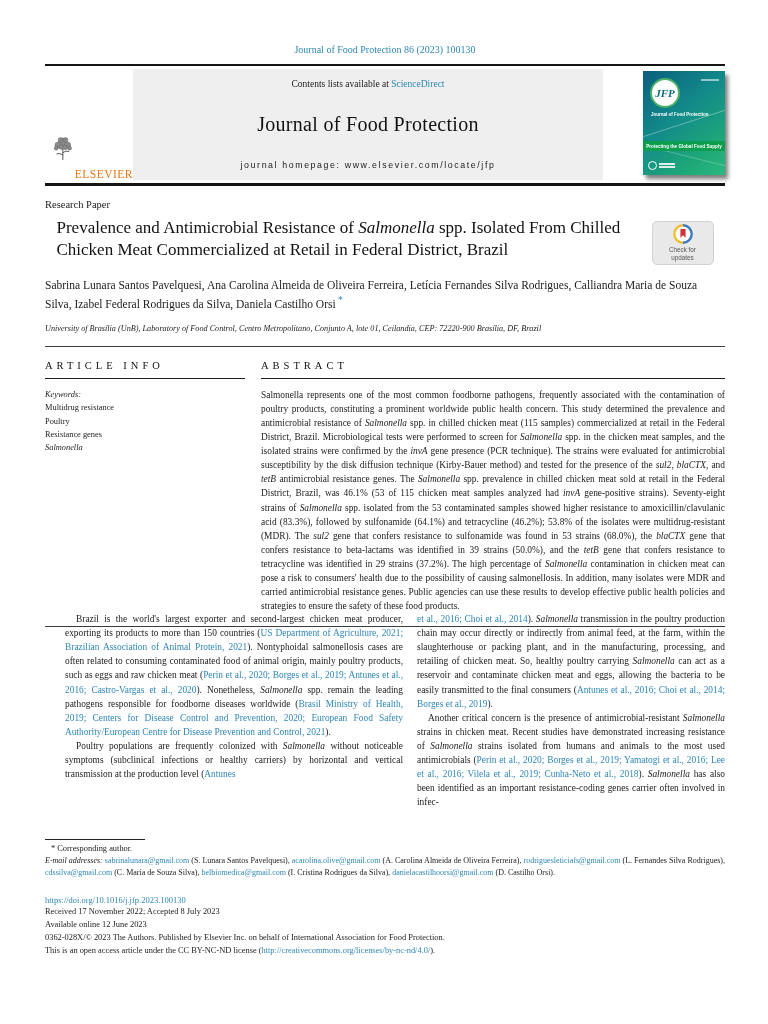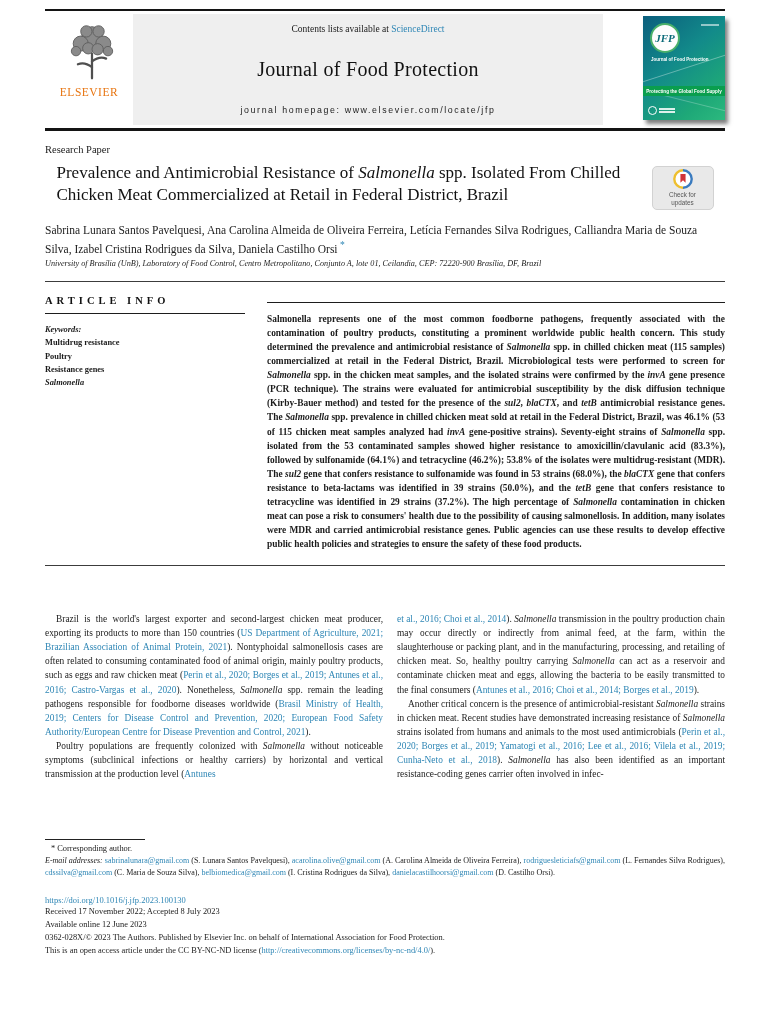--- a/index.html
+++ b/index.html
@@ -16,21 +16,21 @@
   .it{font-style:italic;}
   .lnk{color:var(--link);}
   p{margin:0;}
 
   .top-area{position:absolute;top:0;left:45px;right:43px;}
   .journal-ref{padding-top:44px;text-align:center;font-size:10px;color:var(--link);}
   .rule-thick{height:2px;background:#141414;margin-top:9px;}
   .rule-thick2{height:2.5px;background:#141414;}
 
   .masthead{display:flex;align-items:stretch;margin:3px 0 3px 0;min-height:104px;}
-  .elsevier-col{width:88px;display:flex;flex-direction:column;align-items:center;justify-content:flex-start;padding-top:8px;}
+  .elsevier-col{width:88px;display:flex;flex-direction:row;align-items:flex-end;justify-content:flex-start;padding-top:8px;}
   .elsevier-col svg{display:block;margin-left:6px;}
   .elsevier-word{font-size:11.5px;color:var(--orange);letter-spacing:.5px;margin-top:2px;font-family:"Liberation Serif",serif;}
   .gray-box{flex:1;background:#efefef;display:flex;flex-direction:column;justify-content:center;align-items:center;gap:24px;padding:10px 0;}
   .contents-line{font-size:9.5px;}
   .masthead-title{font-size:20px;letter-spacing:.3px;color:#111;}
   .homepage-line{font-family:"Liberation Sans",sans-serif;font-size:8.8px;letter-spacing:1.6px;color:#222;}
   .cover-col{width:90px;padding:2px 0 0 8px;margin-left:32px;}
   .cover{width:82px;height:104px;position:relative;overflow:hidden;
     background:linear-gradient(140deg,#0b5e7d 0%,#128a8a 42%,#1ea878 78%,#2cb97e 100%);
     box-shadow:3px 4px 4px rgba(0,0,0,.5);}
@@ -48,48 +48,49 @@
   .iafp-bars{display:flex;flex-direction:column;gap:1.5px;}
   .iafp-bars i{display:block;width:16px;height:1.5px;background:rgba(255,255,255,.85);}
 
   .research-paper{margin-top:13px;font-size:10.5px;}
   .title-row{display:flex;justify-content:center;align-items:flex-start;margin-top:7px;}
   .article-title{font-size:17px;line-height:1.3;width:595px;color:#111;}
   .badge{width:62px;height:44px;background:#e9e9e9;border:1px solid #d2d2d2;border-radius:5px;
     display:flex;flex-direction:column;align-items:center;justify-content:center;gap:1px;margin-top:4px;}
   .badge-label{font-family:"Liberation Sans",sans-serif;font-size:6.3px;color:#555;text-align:center;width:40px;line-height:1.25;}
   .authors{margin-top:12px;font-size:11.5px;line-height:1.45;width:96%;}
-  .affiliation{margin-top:1px;font-size:8.2px;font-style:italic;color:#222;}
+  .affiliation{margin-top:11px;font-size:8.2px;font-style:italic;color:#222;}
   .rule-thin{height:1px;background:#3c3c3c;margin-top:13px;}
 
-  .info-grid{display:grid;grid-template-columns:200px 1fr;column-gap:22px;padding-top:13px;font-weight:bold;}
+  .info-grid{display:grid;grid-template-columns:200px 1fr;column-gap:16px;padding-top:13px;}
   .col-head{font-size:10.5px;letter-spacing:4px;color:#111;}
   .head-rule{height:1px;background:#1d1d1d;margin:7px 0 9px 0;}
   .keywords{font-size:8.4px;line-height:1.6;}
   .kw-label{font-style:italic;}
   .abstract-text{font-size:9.4px;line-height:1.5;text-align:justify;}
 
   .body-area{position:absolute;top:612px;left:45px;right:43px;display:flex;gap:14px;}
   .body-col{font-size:9.4px;line-height:1.5;text-align:justify;}
-  .body-col.left{flex:0 0 338px;}
+  .body-col.left{flex:0 0 338px;margin-left:20px;}
   .body-col.right{flex:1;}
   .body-col p{text-indent:11px;}
 
   .footer-area{position:absolute;top:839px;left:45px;right:43px;}
   .footnote-rule{width:100px;height:1px;background:#222;}
   .corr{font-size:8.4px;margin-top:4px;padding-left:6px;}
   .emails{font-size:8px;line-height:1.5;text-align:justify;margin-top:2px;}
   .doi{font-size:8.5px;color:var(--link);margin-top:16px;}
   .meta-line{font-size:8.4px;line-height:1.55;}
 </style>
 </head>
 <body>
 
 <div class="top-area">
 
+  <div class="journal-ref">Journal of Food Protection 86 (2023) 100130</div>
 
   <div class="rule-thick"></div>
 
   <div class="masthead">
     <div class="elsevier-col">
       <svg width="58" height="62" viewBox="0 0 60 66">
         <g fill="#8a8a8a" stroke="#5f5f5f" stroke-width="1">
           <circle cx="30" cy="16" r="11"></circle>
           <circle cx="18" cy="23" r="8"></circle>
           <circle cx="42" cy="23" r="8"></circle>
@@ -146,39 +147,40 @@
       <svg width="22" height="22" viewBox="0 0 24 24">
         <circle cx="12" cy="12" r="9.5" fill="#ffffff"></circle>
         <path d="M12 2.5 A9.5 9.5 0 0 0 12 21.5" fill="none" stroke="#eebf2e" stroke-width="2.6"></path>
         <path d="M12 2.5 A9.5 9.5 0 0 1 12 21.5" fill="none" stroke="#3a7bbf" stroke-width="2.6"></path>
         <path d="M9.2 6.5 h5.6 v9.5 l-2.8 -2.6 l-2.8 2.6 z" fill="#d13438"></path>
       </svg>
       <div class="badge-label">Check for updates</div>
     </div>
   </div>
 
-  <div class="authors"><span>Sabrina Lunara Santos Pavelquesi, Ana Carolina Almeida de Oliveira Ferreira, Letícia Fernandes Silva Rodrigues, Calliandra Maria de Souza Silva, Izabel Cristina Rodrigues da Silva, Daniela Castilho Orsi</span><sup class="lnk"> *</sup></div>
+  <div class="authors"><span>Sabrina Lunara Santos Pavelquesi, Ana Carolina Almeida de Oliveira Ferreira, Letícia Fernandes Silva Rodrigues, Calliandra Maria de Souza Silva, Izabel Federal Rodrigues da Silva, Daniela Castilho Orsi</span><sup class="lnk"> *</sup></div>
 
   <div class="affiliation">University of Brasília (UnB), Laboratory of Food Control, Centro Metropolitano, Conjunto A, lote 01, Ceilandia, CEP: 72220-900 Brasília, DF, Brazil</div>
 
   <div class="rule-thin"></div>
 
   <div class="info-grid">
     <div>
       <div class="col-head">ARTICLE INFO</div>
       <div class="head-rule"></div>
       <div class="keywords">
         <div class="kw-label">Keywords:</div>
         <div>Multidrug resistance</div>
         <div>Poultry</div>
         <div>Resistance genes</div>
         <div class="it">Salmonella</div>
       </div>
     </div>
     <div>
+      <div class="col-head">ABSTRACT</div>
       <div class="head-rule"></div>
       <p class="abstract-text"><span>Salmonella represents one of the most common foodborne pathogens, frequently associated with the contamination of poultry products, constituting a prominent worldwide public health concern. This study determined the prevalence and antimicrobial resistance of </span><span class="it">Salmonella</span><span> spp. in chilled chicken meat (115 samples) commercialized at retail in the Federal District, Brazil. Microbiological tests were performed to screen for </span><span class="it">Salmonella</span><span> spp. in the chicken meat samples, and the isolated strains were confirmed by the </span><span class="it">invA</span><span> gene presence (PCR technique). The strains were evaluated for antimicrobial susceptibility by the disk diffusion technique (Kirby-Bauer method) and tested for the presence of the </span><span class="it">sul2</span><span>, </span><span class="it">blaCTX</span><span>, and </span><span class="it">tetB</span><span> antimicrobial resistance genes. The </span><span class="it">Salmonella</span><span> spp. prevalence in chilled chicken meat sold at retail in the Federal District, Brazil, was 46.1% (53 of 115 chicken meat samples analyzed had </span><span class="it">invA</span><span> gene-positive strains). Seventy-eight strains of </span><span class="it">Salmonella</span><span> spp. isolated from the 53 contaminated samples showed higher resistance to amoxicillin/clavulanic acid (83.3%), followed by sulfonamide (64.1%) and tetracycline (46.2%); 53.8% of the isolates were multidrug-resistant (MDR). The </span><span class="it">sul2</span><span> gene that confers resistance to sulfonamide was found in 53 strains (68.0%), the </span><span class="it">blaCTX</span><span> gene that confers resistance to beta-lactams was identified in 39 strains (50.0%), and the </span><span class="it">tetB</span><span> gene that confers resistance to tetracycline was identified in 29 strains (37.2%). The high percentage of </span><span class="it">Salmonella</span><span> contamination in chicken meat can pose a risk to consumers' health due to the possibility of causing salmonellosis. In addition, many isolates were MDR and carried antimicrobial resistance genes. Public agencies can use these results to develop effective public health policies and strategies to ensure the safety of these food products.</span></p>
     </div>
   </div>
 
   <div class="rule-thin"></div>
 </div>
 
 <div class="body-area">
   <div class="body-col left">

